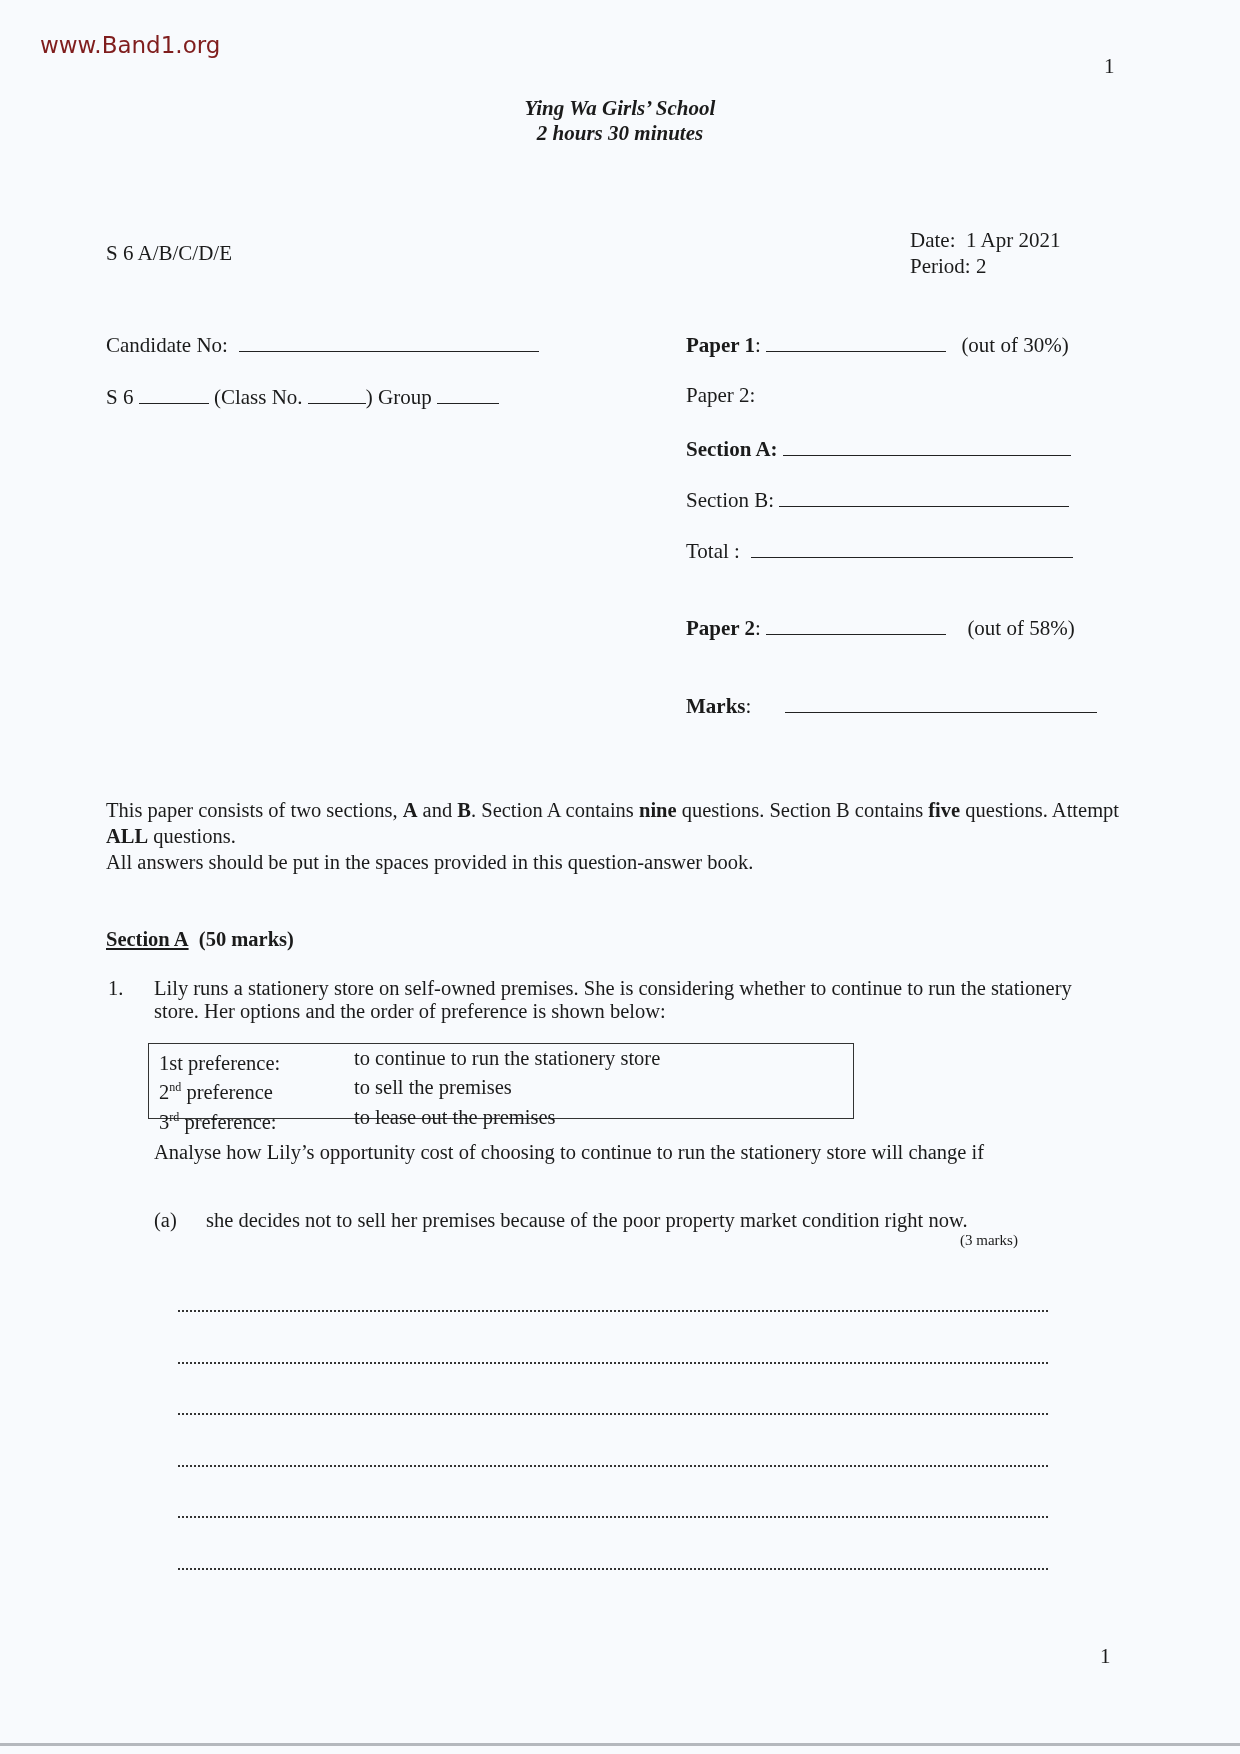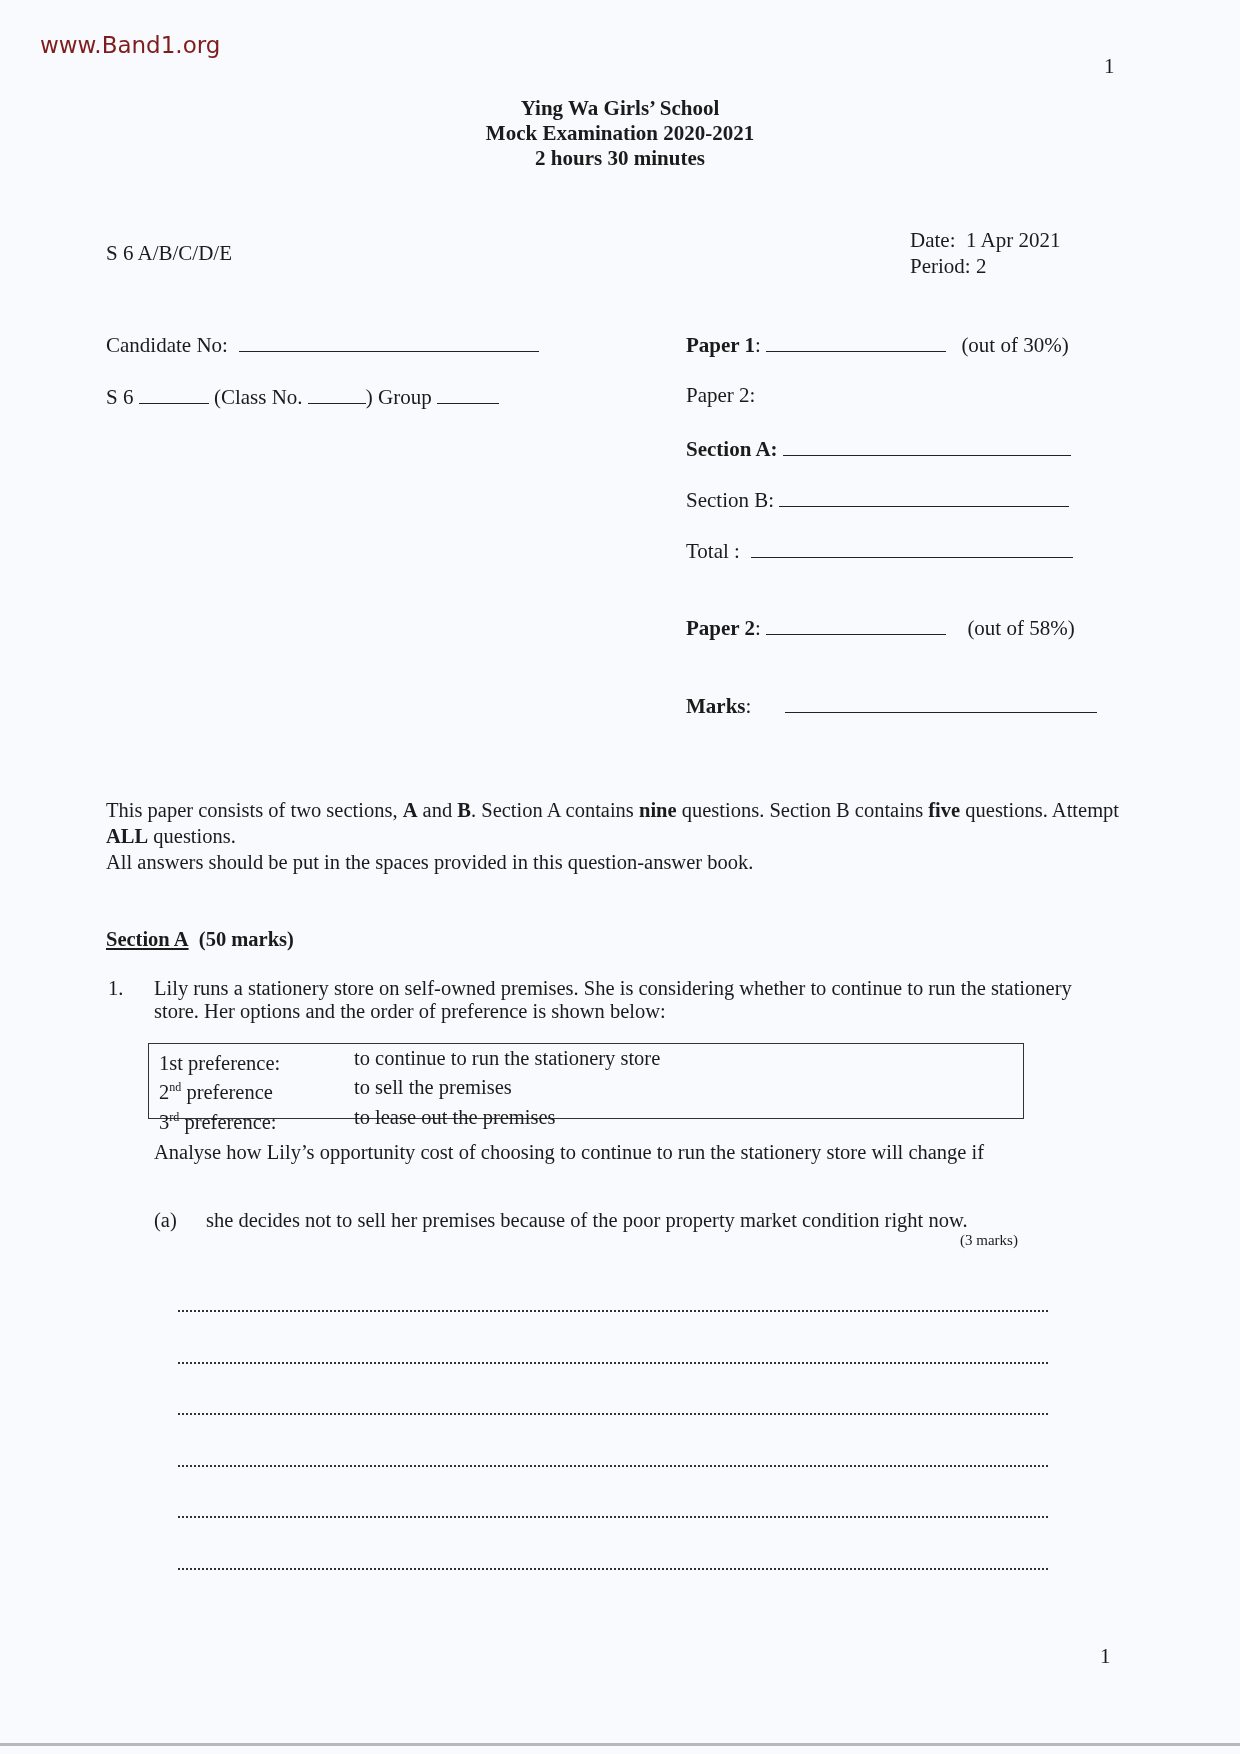--- a/index.html
+++ b/index.html
@@ -10,33 +10,33 @@
     color: #1b1b1b;
   }
   .abs { position: absolute; }
   .watermark {
     left: 40px; top: 32px;
     font-family: "DejaVu Sans", sans-serif; font-size: 23px; color: #7f1d1d;
   }
   .page-num-top { left: 1104px; top: 54px; font-size: 19px; }
   .header-block {
     left: 0; width: 1240px; top: 96px; text-align: center;
-    font-weight: bold; font-size: 21px; line-height: 25px;
+    font-weight: bold; font-size: 21px; line-height: 25px; font-style: italic;
   }
   .header-block div { width: 1240px; text-align: center; }
   .txt { font-size: 21px; line-height: 25px; white-space: nowrap; }
   .blank { display: inline-block; border-bottom: 1.5px solid #222; height: 20px; vertical-align: baseline; }
   .bold { font-weight: bold; }
   .instructions { left: 106px; top: 797px; width: 1040px; font-size: 20.5px; line-height: 26px; }
   .section-heading { left: 106px; top: 928px; font-size: 20.5px; font-weight: bold; }
   .section-heading .u { text-decoration: underline; }
   .q-num { left: 108px; top: 977px; font-size: 20.5px; }
   .q-text { left: 154px; top: 977px; width: 960px; font-size: 20.5px; line-height: 23px; }
   .pref-box {
-    left: 148px; top: 1043px; width: 876px; height: 76px;
+    left: 148px; top: 1043px; width: 706px; height: 76px;
     border: 1.5px solid #333; box-sizing: border-box; padding: 2px 10px;
   }
   .pref-row { display: flex; font-size: 20.5px; line-height: 24.5px; }
   .pref-label { width: 195px; }
   .pref-label sup { font-size: 12px; }
   .analyse { left: 154px; top: 1141px; width: 960px; font-size: 20.5px; line-height: 23px; }
   .part-label { left: 154px; top: 1209px; font-size: 20.5px; }
   .part-text { left: 206px; top: 1209px; font-size: 20.5px; white-space: nowrap; }
   .part-marks { left: 960px; top: 1232px; font-size: 15px; text-align: right; }
   .answer-line {
@@ -47,21 +47,20 @@
   .bottom-rule { left: 0; top: 1743px; width: 1240px; height: 3px; background: #b5b8bd; }
 </style>
 </head>
 <body>
 
 <div class="abs watermark">www.Band1.org</div>
 <div class="abs page-num-top txt">1</div>
 
 <div class="abs header-block">
   <div>Ying Wa Girls’ School</div>
-  <div>Mock Examination 2020-2021</div>
   <div>2 hours 30 minutes</div>
 </div>
 
 <div class="abs txt" style="left:106px; top:241px;">S 6 A/B/C/D/E</div>
 <div class="abs txt" style="left:910px; top:228px;">
   <span>Date:</span>&nbsp;&nbsp;<span>1 Apr 2021</span>
 </div>
 <div class="abs txt" style="left:910px; top:254px;">
   <span>Period:</span> <span>2</span>
 </div>

